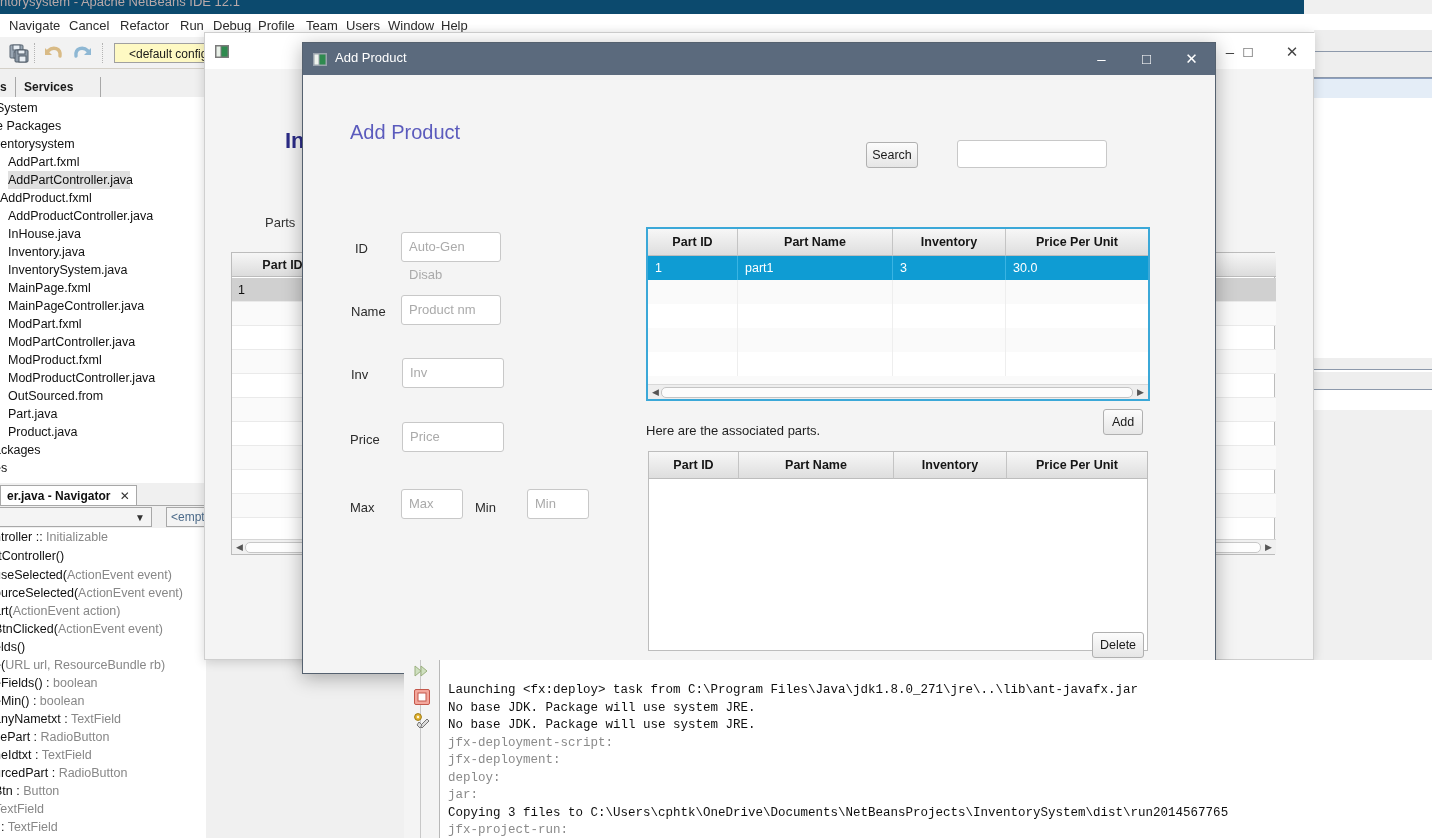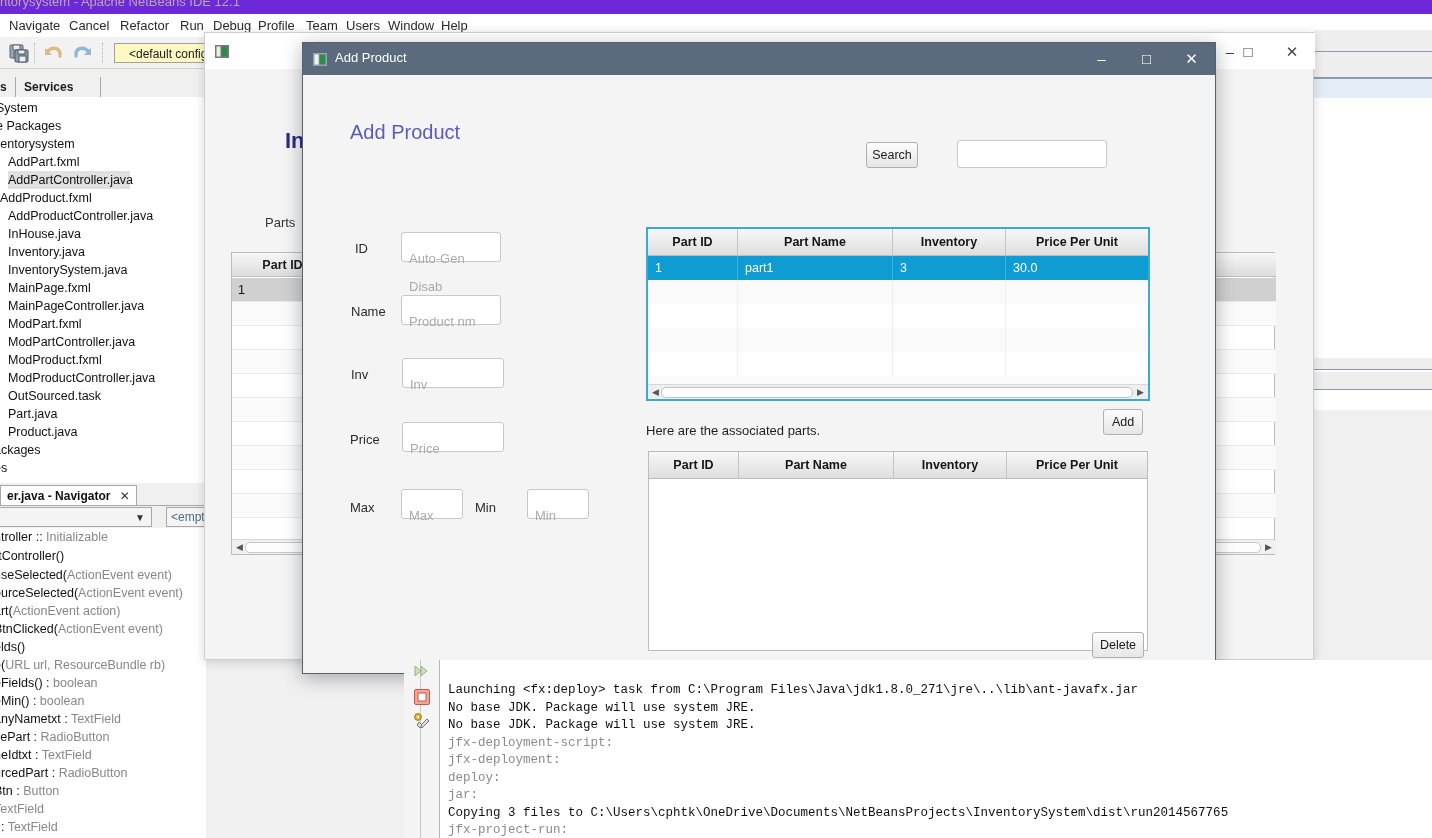--- a/index.html
+++ b/index.html
@@ -7,22 +7,22 @@
     margin: 0; padding: 0;
     width: 1432px; height: 838px;
     overflow: hidden;
     background: #ffffff;
     font-family: "Liberation Sans", sans-serif;
   }
   #root { position: relative; width: 1432px; height: 838px; background: #f0f0f0; }
 
   
   .ide-titlebar {
-    position: absolute; left: 0; top: 0; width: 1432px; height: 14px;
-    background: #6d28d9; overflow: hidden;
+    position: absolute; left: 0; top: 0; width: 1304px; height: 14px;
+    background: #0c4a6e; overflow: hidden;
   }
   .ide-titlebar .t {
     position: absolute; left: 0; top: -6px;
     font-size: 13px; color: #b9a9a9; white-space: nowrap;
   }
   .ide-menubar {
     position: absolute; left: 0; top: 14px; width: 1432px; height: 23px;
     background: #ffffff;
   }
   .ide-menubar .mi {
@@ -188,21 +188,21 @@
   .btn {
     position: absolute;
     background: linear-gradient(#fcfcfc,#e6e6e6);
     border: 1px solid #b0b0b0; border-radius: 3px;
     font-size: 12.5px; color: #1a1a1a;
     text-align: center; white-space: nowrap;
   }
   .txtfield {
     position: absolute; background: #ffffff;
     border: 1px solid #c8c8c8; border-radius: 3px;
-    font-size: 13px; color: #1a1a1a; padding: 12px 7px;
+    font-size: 13px; color: #1a1a1a; padding: 0 7px;
   }
   .txtfield .ph { color: #aaaaaa; }
   .form-label {
     position: absolute; font-size: 13px; color: #2b2b2b; white-space: nowrap;
   }
   .section-note {
     position: absolute; font-size: 13px; color: #1f1f1f; white-space: nowrap;
   }
 
   
@@ -335,21 +335,21 @@
     <div class="tree-node" style="top:110px;left:8px">AddProductController.java</div>
     <div class="tree-node" style="top:128px;left:8px">InHouse.java</div>
     <div class="tree-node" style="top:146px;left:8px">Inventory.java</div>
     <div class="tree-node" style="top:164px;left:8px">InventorySystem.java</div>
     <div class="tree-node" style="top:182px;left:8px">MainPage.fxml</div>
     <div class="tree-node" style="top:200px;left:8px">MainPageController.java</div>
     <div class="tree-node" style="top:218px;left:8px">ModPart.fxml</div>
     <div class="tree-node" style="top:236px;left:8px">ModPartController.java</div>
     <div class="tree-node" style="top:254px;left:8px">ModProduct.fxml</div>
     <div class="tree-node" style="top:272px;left:8px">ModProductController.java</div>
-    <div class="tree-node" style="top:290px;left:8px">OutSourced.task</div>
+    <div class="tree-node" style="top:290px;left:8px">OutSourced.from</div>
     <div class="tree-node" style="top:308px;left:8px">Part.java</div>
     <div class="tree-node" style="top:326px;left:8px">Product.java</div>
     <div class="tree-node" style="top:344px;left:-6px">ackages</div>
     <div class="tree-node" style="top:362px;left:-6px">es</div>
   </div>
 
   <div class="nav-tabrow">
     <div class="nav-tab">
       <span>er.java - Navigator</span>
       <span class="x">✕</span>

